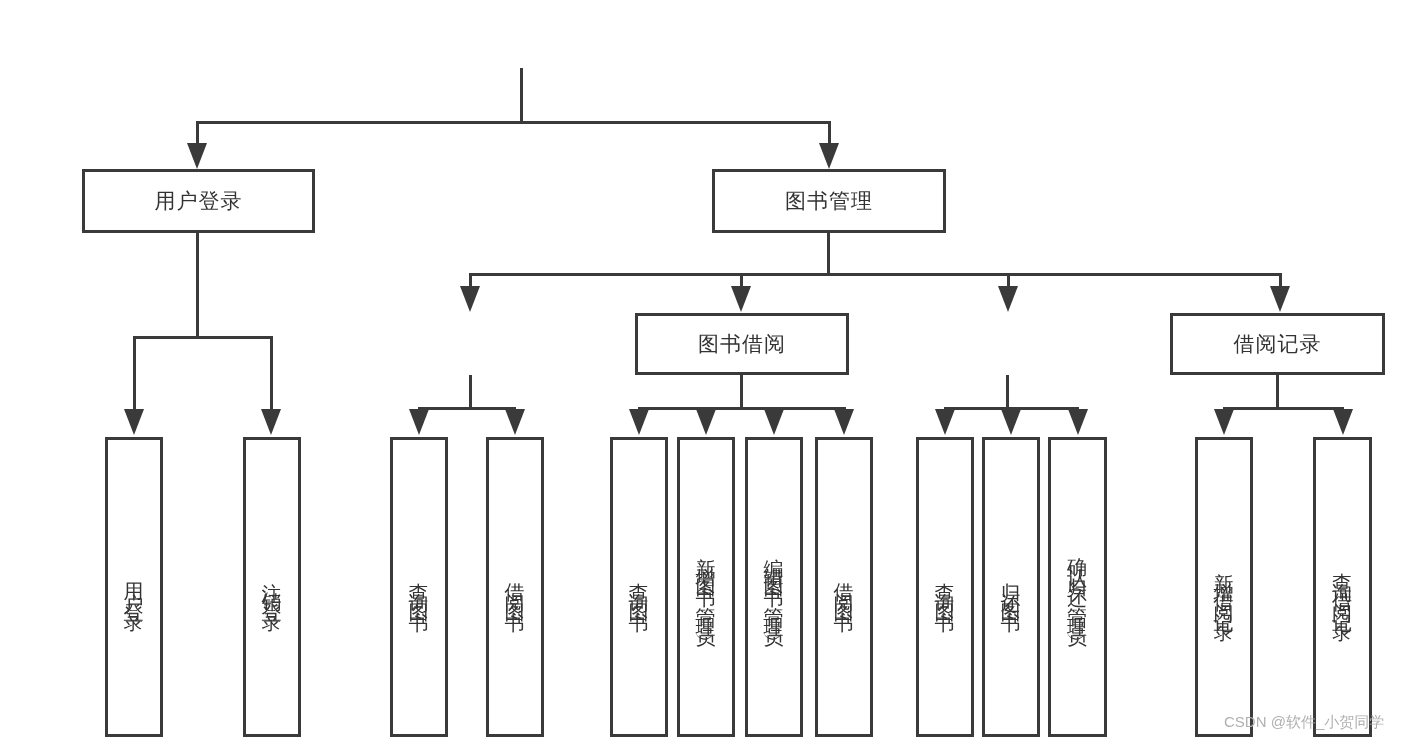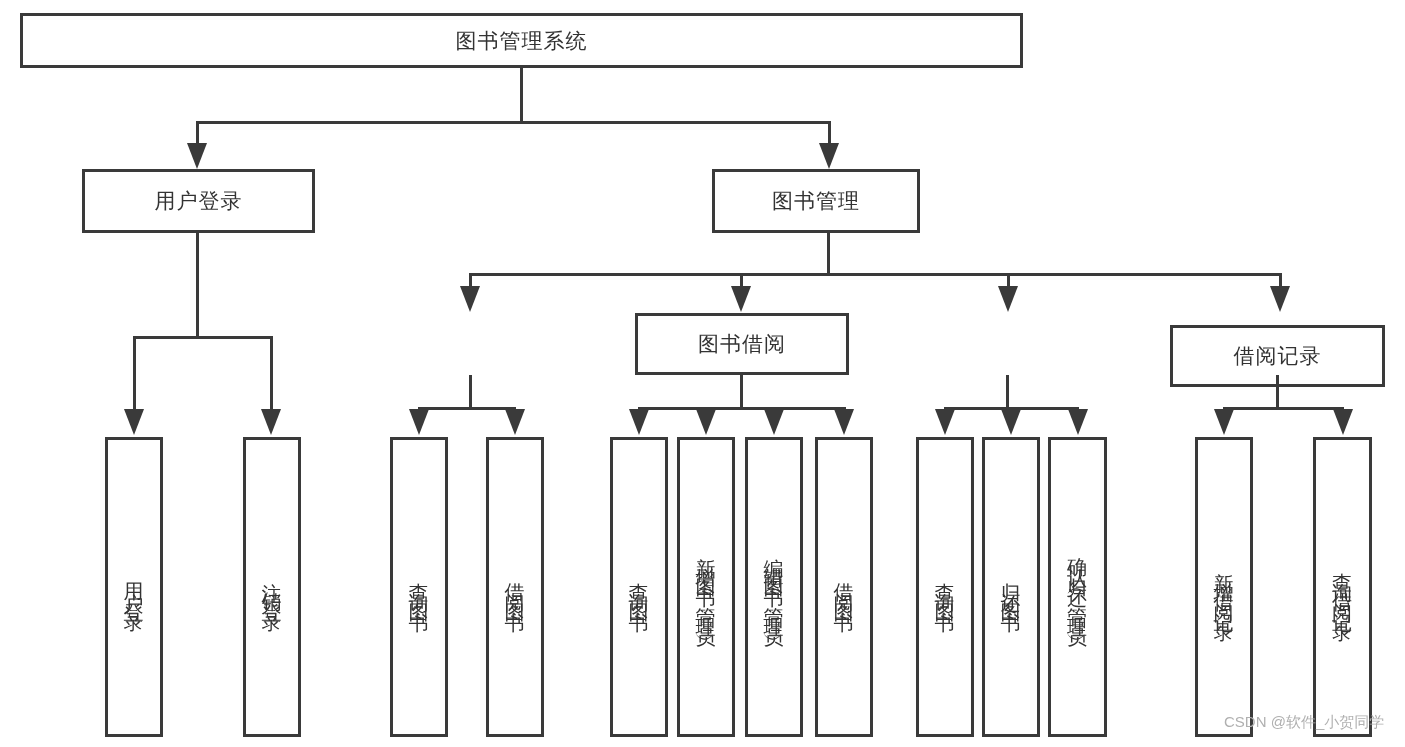--- a/index.html
+++ b/index.html
@@ -63,32 +63,31 @@
     color: #b0b0b0;
     white-space: nowrap;
     z-index: 5;
   }
 </style>
 </head>
 <body>
 
 <div class="canvas">
 
-  <div class="box box-h" style="left:20px; top:13px; width:1003px; height:55px;">图书管理系统</div>
 
   <div class="vline" style="left:520px; top:68px;  height:53px;"></div>
   <div class="hline" style="left:196px; top:121px; width:635px;"></div>
   <div class="vline" style="left:196px; top:121px; height:24px;"></div>
   <div class="vline" style="left:828px; top:121px; height:24px;"></div>
   <div class="arrow" style="left:187px; top:143px;"></div>
   <div class="arrow" style="left:819px; top:143px;"></div>
 
   <div class="box box-h" style="left:82px; top:169px; width:233px; height:64px;">用户登录</div>
 
-  <div class="box box-h" style="left:712px; top:169px; width:208px; height:64px;">图书管理</div>
+  <div class="box box-h" style="left:712px; top:169px; width:234px; height:64px;">图书管理</div>
 
   <div class="vline" style="left:196px; top:233px; height:103px;"></div>
   <div class="hline" style="left:133px; top:336px; width:140px;"></div>
   <div class="vline" style="left:133px; top:336px; height:74px;"></div>
   <div class="vline" style="left:270px; top:336px; height:74px;"></div>
   <div class="arrow" style="left:124px; top:409px;"></div>
   <div class="arrow" style="left:261px; top:409px;"></div>
 
   <div class="vline" style="left:827px;  top:233px; height:40px;"></div>
   <div class="hline" style="left:469px;  top:273px; width:813px;"></div>
@@ -98,21 +97,21 @@
   <div class="vline" style="left:1279px; top:273px; height:13px;"></div>
   <div class="arrow" style="left:460px;  top:286px;"></div>
   <div class="arrow" style="left:731px;  top:286px;"></div>
   <div class="arrow" style="left:998px;  top:286px;"></div>
   <div class="arrow" style="left:1270px; top:286px;"></div>
 
 
   <div class="box box-h" style="left:635px; top:313px; width:214px; height:62px;">图书借阅</div>
 
 
-  <div class="box box-h" style="left:1170px; top:313px; width:215px; height:62px;margin-top:12px;">借阅记录</div>
+  <div class="box box-h" style="left:1170px; top:313px; width:215px; height:62px;">借阅记录</div>
 
   <div class="vline" style="left:469px; top:375px; height:32px;"></div>
   <div class="hline" style="left:418px; top:407px; width:98px;"></div>
   <div class="arrow" style="left:409px; top:409px;"></div>
   <div class="arrow" style="left:505px; top:409px;"></div>
 
   <div class="vline" style="left:740px; top:375px; height:32px;"></div>
   <div class="hline" style="left:638px; top:407px; width:208px;"></div>
   <div class="arrow" style="left:629px; top:409px;"></div>
   <div class="arrow" style="left:696px; top:409px;"></div>

